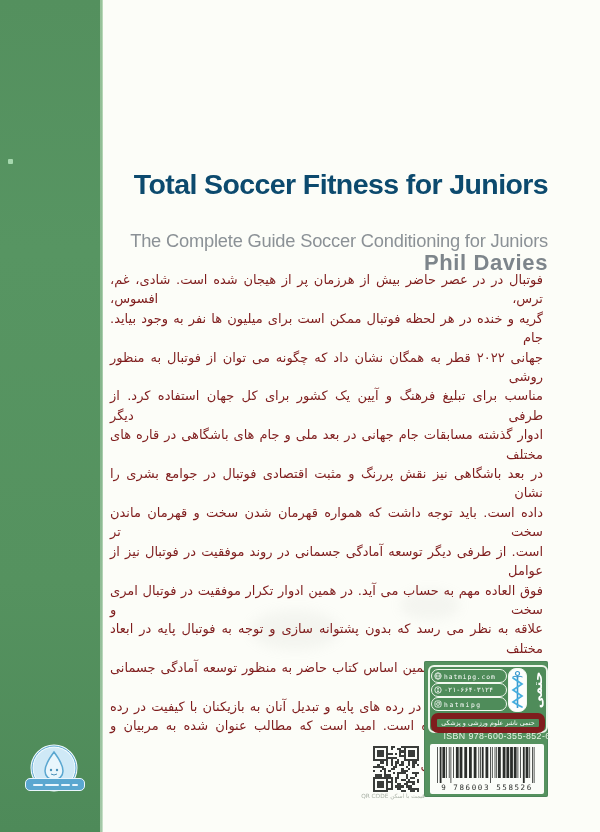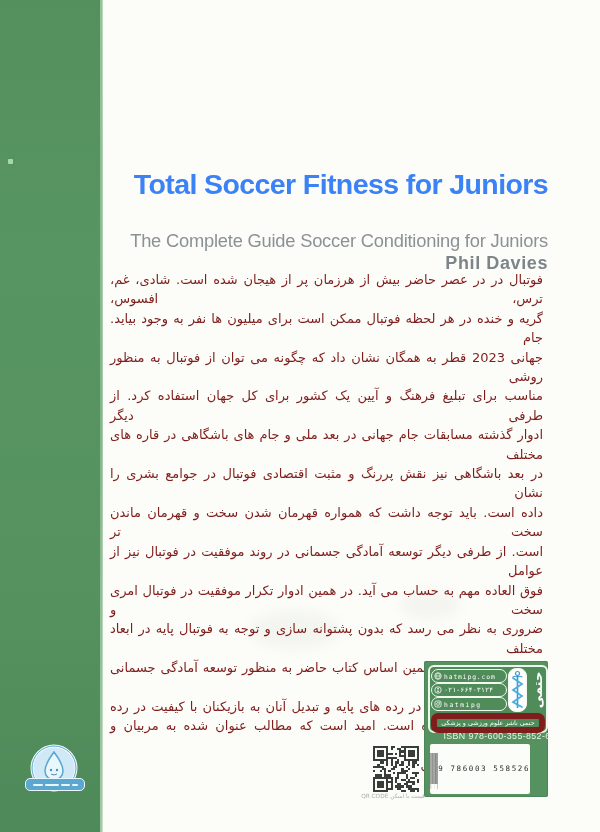--- a/index.html
+++ b/index.html
@@ -15,21 +15,21 @@
   .speck{left:8px;top:159px;width:5px;height:5px;background:#a6d8ae;border-radius:1px;}
 
   
   .smudge{border-radius:50%;filter:blur(6px);background:#b9bdb6;opacity:.12;}
 
   
   .title-block{left:104px;right:52px;top:168px;text-align:right;
     font-family:"Liberation Sans",sans-serif;}
   .title{font-size:28.5px;font-weight:bold;letter-spacing:-.6px;line-height:33px;}
   .subtitle{font-size:18.3px;font-weight:400;letter-spacing:-.2px;line-height:23px;}
-  .author{font-size:18px;font-weight:bold;letter-spacing:.6px;line-height:22px;}
+  .author{font-size:22px;font-weight:bold;letter-spacing:.6px;line-height:22px;}
 
   
   .body-paragraph{left:110px;right:57px;top:270px;direction:rtl;}
   .body-line{font-size:13px;line-height:19.4px;text-align:justify;
     text-align-last:justify;word-spacing:.5px;}
   .body-line.last{text-align-last:right;}
 
   
   .pub-patch{left:424px;top:661px;width:124px;height:136px;background:#55925f;
     border-radius:2px;box-shadow:inset 0 0 0 1px rgba(70,125,85,.6);}
@@ -50,22 +50,22 @@
   .hatmi-mark span{position:absolute;left:50%;top:50%;
     transform:translate(-50%,-50%) rotate(-90deg);color:#fff;font-weight:bold;
     font-size:13px;letter-spacing:1px;white-space:nowrap;}
   .tagline-pill{height:11px;border:6px solid #7f1d1d;border-radius:7px;margin-top:1px;
     display:flex;align-items:center;justify-content:center;}
   .tagline-pill span{color:#fff;font-size:6.4px;direction:rtl;white-space:nowrap;}
 
   .isbn-label{left:426px;top:731px;width:118px;text-align:center;color:#e9f5e7;
     font-size:8.8px;letter-spacing:.4px;font-family:"Liberation Sans",sans-serif;
     white-space:nowrap;margin-left:12px;}
-  .barcode-box{left:430px;top:744px;width:100px;height:50px;background:#fbfdf9;
-    border-radius:2px;display:flex;flex-direction:row;align-items:center;}
+  .barcode-box{left:430px;top:744px;width:114px;height:50px;background:#fbfdf9;
+    border-radius:2px;display:flex;flex-direction:column;align-items:center;}
   .barcode-bars{width:104px;height:36px;margin-top:3px;}
   .barcode-digits{color:#2c2f2c;font-size:7.5px;letter-spacing:1.6px;
     font-family:"DejaVu Sans Mono",monospace;line-height:10px;white-space:nowrap;}
 
   
   .qr-box{left:371px;top:746px;width:50px;height:46px;}
   .qr-caption{left:338px;top:793px;width:110px;text-align:center;color:#a9b1a6;
     font-size:5.8px;direction:rtl;white-space:nowrap;}
 
   
@@ -79,36 +79,36 @@
 <body>
 
 <div class="abs left-col"></div>
 <div class="abs left-col-edge"></div>
 <div class="abs speck"></div>
 
 <div class="abs smudge" style="left:250px;top:610px;width:90px;height:40px;"></div>
 <div class="abs smudge" style="left:400px;top:590px;width:60px;height:30px;"></div>
 
 <div class="abs title-block">
-  <div class="title" style="color:#3b82f6;">Total Soccer Fitness for Juniors</div>
+  <div class="title" style="color:#0c4a6e;">Total Soccer Fitness for Juniors</div>
   <div class="subtitle" style="color:#8b9196;margin-top:28px;">The Complete Guide Soccer Conditioning for Juniors</div>
   <div class="author" style="color:#7d858b;">Phil Davies</div>
 </div>
 
 <div class="abs body-paragraph" style="color:#7f1d1d;">
     <div class="body-line">فوتبال در در عصر حاضر بیش از هرزمان پر از هیجان شده است. شادی، غم، ترس، افسوس،</div>
     <div class="body-line">گریه و خنده در هر لحظه فوتبال ممکن است برای میلیون ها نفر به وجود بیاید. جام</div>
-    <div class="body-line">جهانی 2023 قطر به همگان نشان داد که چگونه می توان از فوتبال به منظور روشی</div>
+    <div class="body-line">جهانی ۲۰۲۲ قطر به همگان نشان داد که چگونه می توان از فوتبال به منظور روشی</div>
     <div class="body-line">مناسب برای تبلیغ فرهنگ و آیین یک کشور برای کل جهان استفاده کرد. از طرفی دیگر</div>
     <div class="body-line">ادوار گذشته مسابقات جام جهانی در بعد ملی و جام های باشگاهی در قاره های مختلف</div>
     <div class="body-line">در بعد باشگاهی نیز نقش پررنگ و مثبت اقتصادی فوتبال در جوامع بشری را نشان</div>
     <div class="body-line">داده است. باید توجه داشت که همواره قهرمان شدن سخت و قهرمان ماندن سخت تر</div>
     <div class="body-line">است. از طرفی دیگر توسعه آمادگی جسمانی در روند موفقیت در فوتبال نیز از عوامل</div>
     <div class="body-line">فوق العاده مهم به حساب می آید. در همین ادوار تکرار موفقیت در فوتبال امری سخت و</div>
-    <div class="body-line">ضروری به نظر می رسد که بدون پشتوانه سازی و توجه به فوتبال پایه در ابعاد مختلف</div>
+    <div class="body-line">علاقه به نظر می رسد که بدون پشتوانه سازی و توجه به فوتبال پایه در ابعاد مختلف</div>
     <div class="body-line">قابل اجرا نیست. بر همین اساس کتاب حاضر به منظور توسعه آمادگی جسمانی و</div>
     <div class="body-line">حرکتی بازیکنان جوان در رده های پایه و تبدیل آنان به بازیکنان با کیفیت در رده</div>
     <div class="body-line">بزرگسالان آماده شده است. امید است که مطالب عنوان شده به مربیان و ورزشکاران</div>
     <div class="body-line last">علاقه مند کمک شایانی بکند.</div>
   </div>
 
 <div class="abs pub-patch"></div>
 
 <div class="abs pub-box">
   <div class="pub-top">

